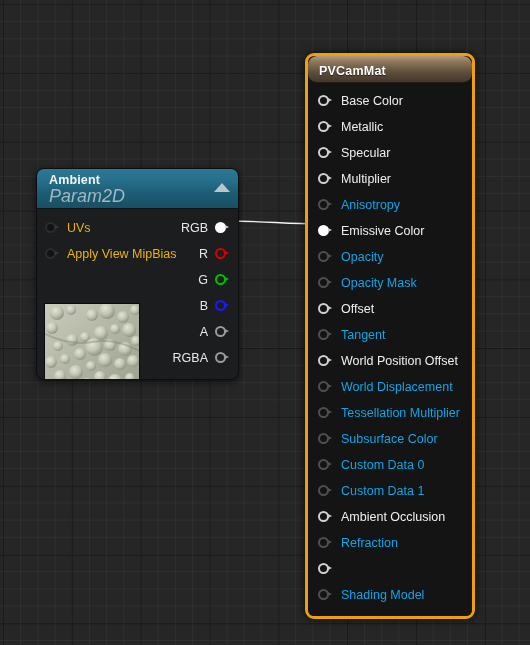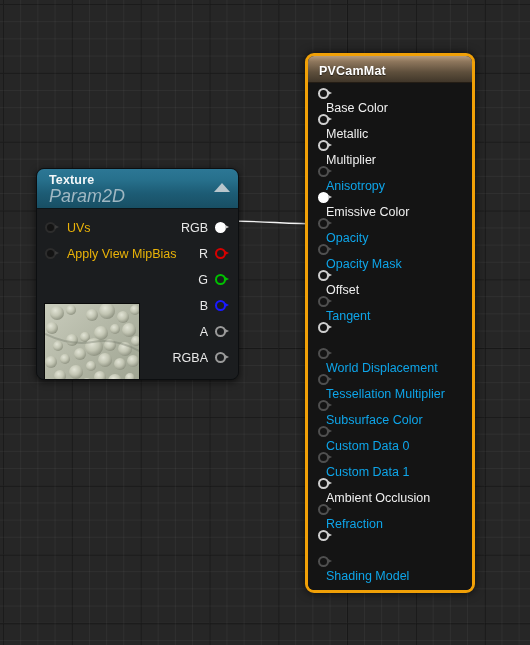--- a/index.html
+++ b/index.html
@@ -148,37 +148,38 @@
     box-sizing: border-box;
     box-shadow: 0 0 10px rgba(0,0,0,0.7);
     overflow: hidden;
   }
   #material-title {
     height: 27px;
     box-sizing: border-box;
     padding: 5px 0 0 11px;
     background: linear-gradient(180deg, #b49a7c 0%, #8d765c 22%, #5e4f3c 62%, #41372a 100%);
     border-bottom: 1px solid #241d15;
+    border-radius: 9px;
   }
   #material-title .m-title {
     font-size: 12.5px;
     font-weight: bold;
     color: #ffffff;
     letter-spacing: 0.2px;
     text-shadow: 0 1px 1px rgba(0,0,0,0.6);
   }
   #material-body {
     padding: 5px 0 8px 0;
     background: #141414;
   }
   .mat-row {
     height: 26px;
     display: flex;
+    align-items: center;
     padding-left: 10px;
-    flex-direction: column;
   }
   .mat-row .m-label {
     font-size: 12.5px;
     margin-left: 8px;
     color: #efefef;
   }
   .mat-row.disabled .m-label {
     color: #0ea5e9;
   }
 
@@ -231,21 +232,21 @@
 
 <div id="canvas">
 
   <svg id="wire-layer" viewBox="0 0 530 645" preserveAspectRatio="none">
     <path id="wire-path" d="M 228 221 C 262 221, 288 224, 320 224" fill="none" stroke="#ffffff" stroke-width="1.4" opacity="0.95"></path>
   </svg>
 
   <div id="texture-node" class="node">
 
     <div id="texture-title">
-      <div class="t-main">Texture</div>
+      <div class="t-main">Ambient</div>
       <div class="t-sub">Param2D</div>
       <div id="texture-collapse"></div>
     </div>
 
     <div id="texture-body">
 
       <div class="tex-row">
         <span class="pin dark in-pin">
           <span class="ring"></span>
             <span class="arrow"></span>
@@ -391,20 +392,27 @@
             <span class="ring"></span>
             <span class="arrow"></span>
           </span>
         <span class="m-label">Metallic</span>
       </div>
       <div class="mat-row">
         <span class="pin">
             <span class="ring"></span>
             <span class="arrow"></span>
           </span>
+        <span class="m-label">Specular</span>
+      </div>
+      <div class="mat-row">
+        <span class="pin">
+            <span class="ring"></span>
+            <span class="arrow"></span>
+          </span>
         <span class="m-label">Multiplier</span>
       </div>
       <div class="mat-row disabled">
         <span class="pin dim">
             <span class="ring"></span>
             <span class="arrow"></span>
           </span>
         <span class="m-label">Anisotropy</span>
       </div>
       <div class="mat-row">
@@ -440,20 +448,21 @@
             <span class="ring"></span>
             <span class="arrow"></span>
           </span>
         <span class="m-label">Tangent</span>
       </div>
       <div class="mat-row">
         <span class="pin">
             <span class="ring"></span>
             <span class="arrow"></span>
           </span>
+        <span class="m-label">World Position Offset</span>
       </div>
       <div class="mat-row disabled">
         <span class="pin dim">
             <span class="ring"></span>
             <span class="arrow"></span>
           </span>
         <span class="m-label">World Displacement</span>
       </div>
       <div class="mat-row disabled">
         <span class="pin dim">

